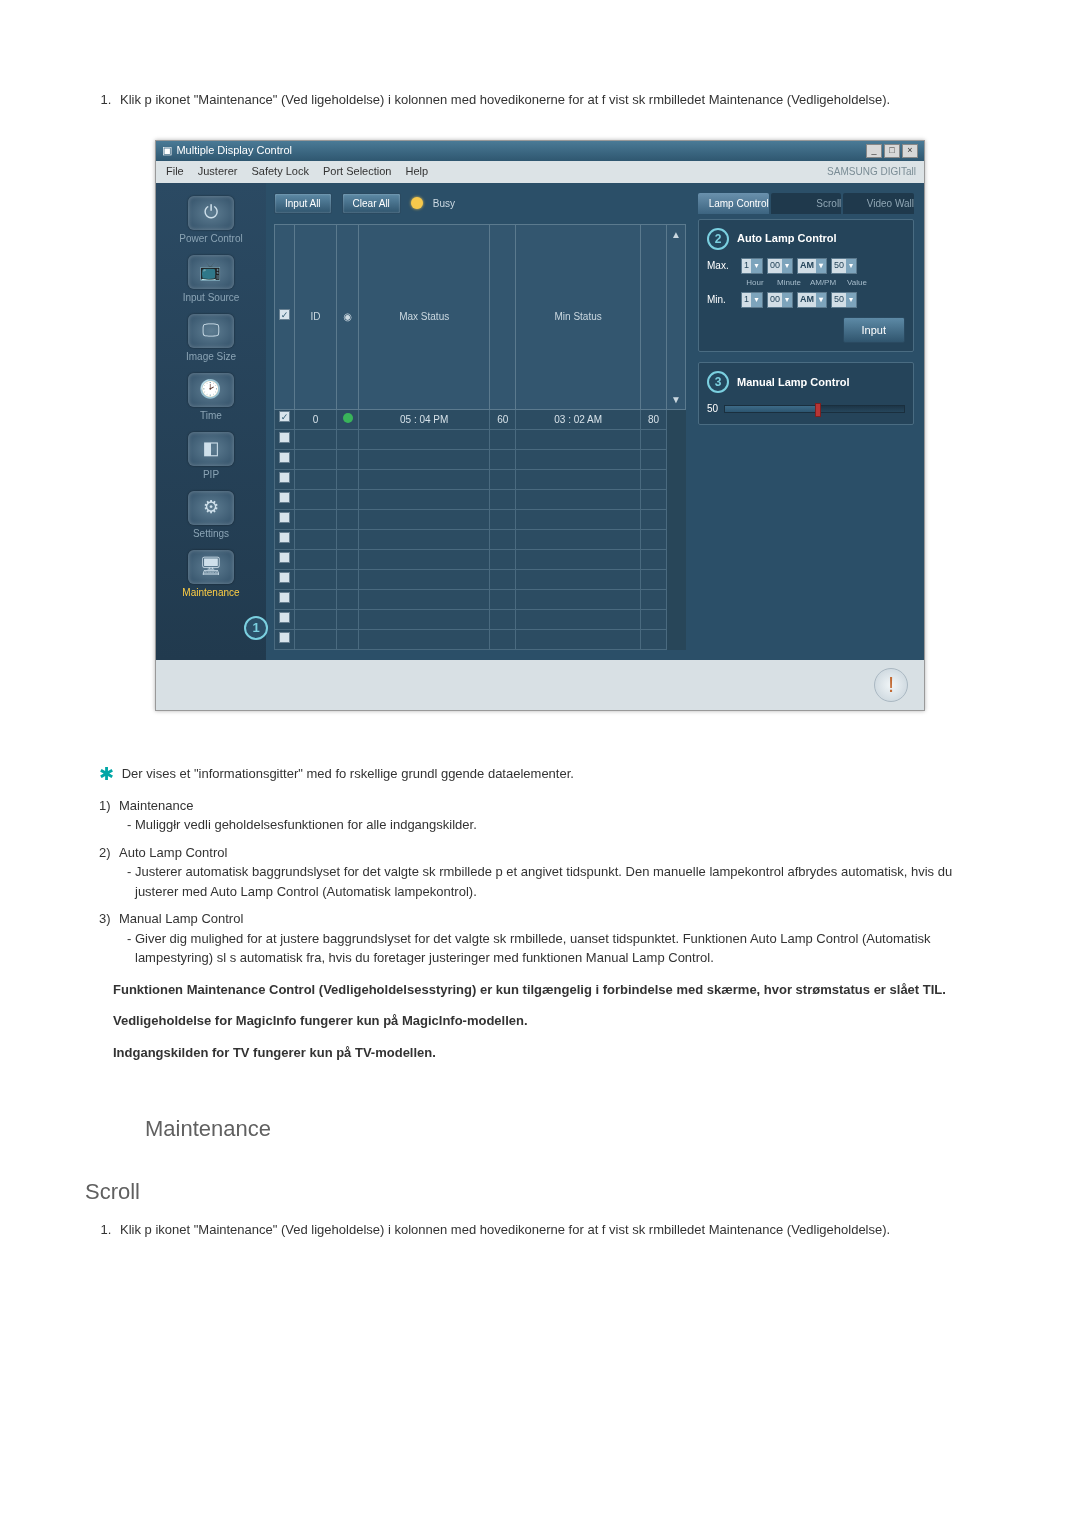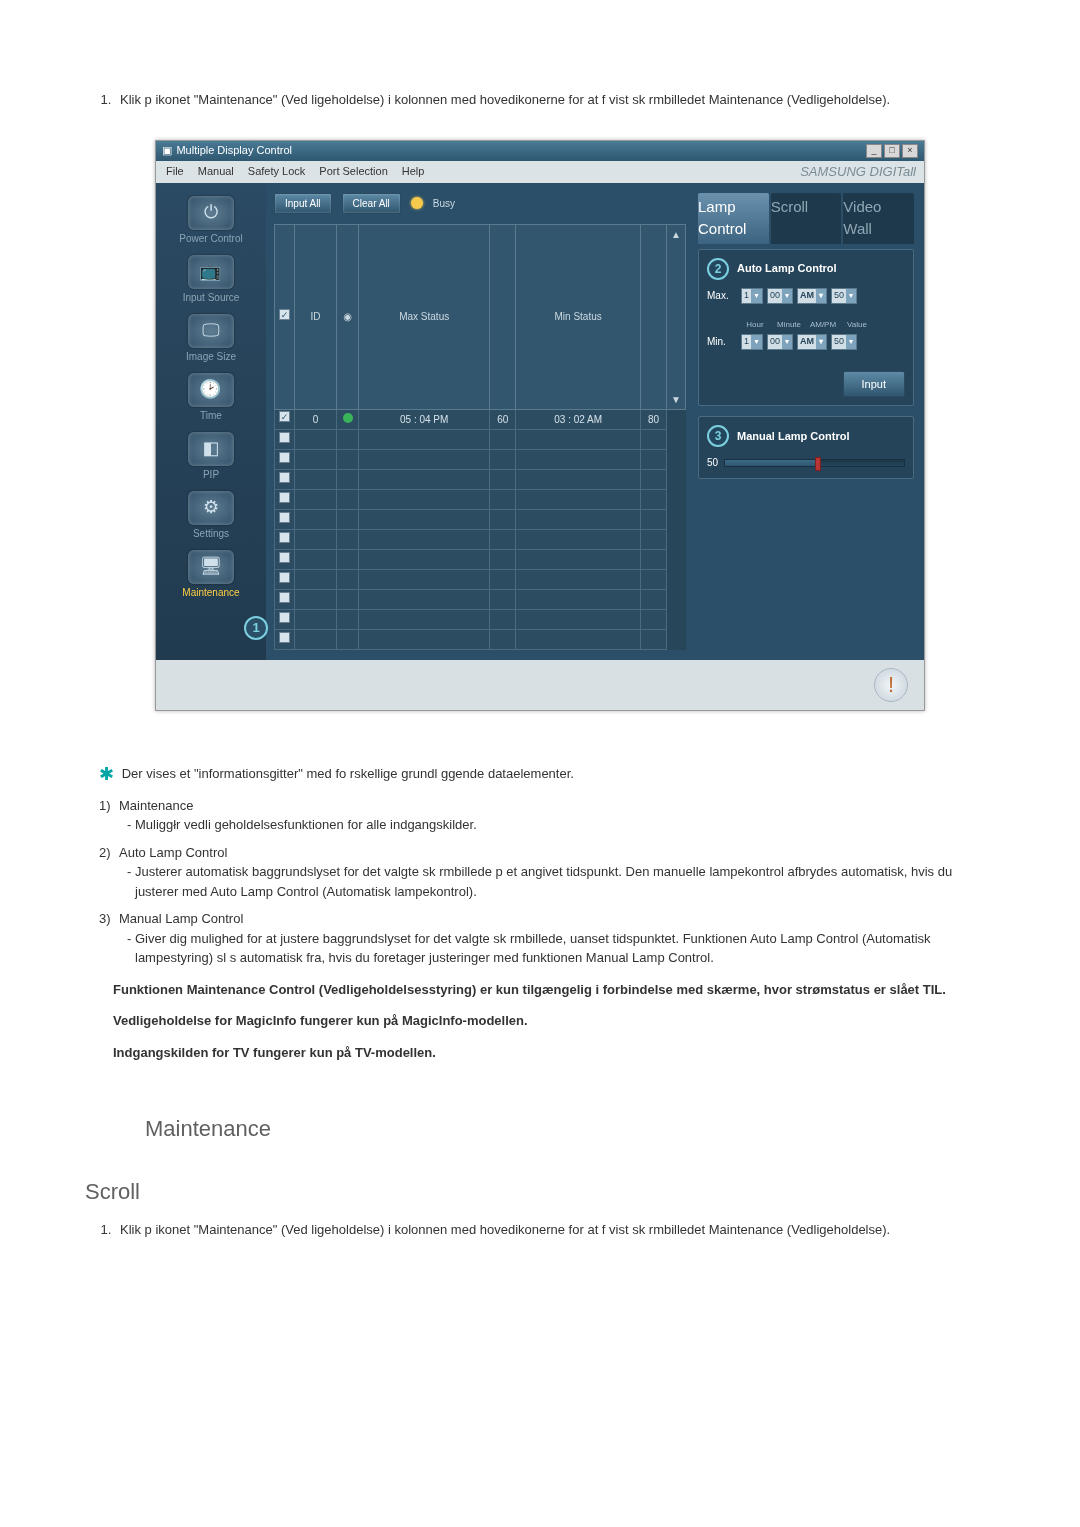--- a/index.html
+++ b/index.html
@@ -41,21 +41,21 @@
       height: 22px;
       background: #dce3e6;
       display: flex;
       align-items: center;
       gap: 14px;
       padding: 0 10px;
       font-size: 11px;
       color: #333;
       position: relative;
     }
-    .menubar .brand { position:absolute; right:8px; font-style:italic; color:#7a8c95; font-size:13px;}
+    .menubar .brand { position:absolute; right:8px; color:#7a8c95; font-size:10px;}
     .app-body {
       display: flex;
       background: #2b4f68;
       min-height: 400px;
     }
     
     .sidebar {
       width: 110px;
       background: linear-gradient(#2b4a63,#213a4e);
       padding: 10px 0;
@@ -127,37 +127,37 @@
     .cb { width:11px;height:11px;background:#d8e4ec;border:1px solid #6a8293;display:inline-block;}
     .cb.checked::after{content:"✓";color:#2e5870;font-size:9px;position:relative;top:-3px;}
     .status-dot{width:10px;height:10px;border-radius:50%;background:#39b45a;display:inline-block;}
     .vscroll{width:14px;background:#cfd8dc;border:1px solid #7e929e;}
     
     .right-panel {
       width: 230px;
       padding: 10px 10px 10px 4px;
     }
     .tab-row{display:flex;gap:2px;margin-bottom:5px;}
-    .tab{flex:1;padding:3px 0;text-align:left;font-size:15px;border-radius:2px 2px 0 0;}
+    .tab{flex:1;padding:3px 0;text-align:right;font-size:10px;border-radius:2px 2px 0 0;}
     .tab.active{background:linear-gradient(#6a91ad,#3c6480);color:#fff;}
     .tab.inactive{background:#1f394c;color:#8fa6b4;}
     .panel-box{
       background:#25445a;border:1px solid #4a6c82;border-radius:2px;
       margin-bottom:10px;padding:8px;position:relative;
     }
     .panel-title{
       display:flex;align-items:center;gap:8px;color:#fff;font-size:11px;font-weight:bold;
       margin-bottom:8px;
     }
     .circle-num{
       width:22px;height:22px;border-radius:50%;border:2px solid #7bd0e0;background:#23475e;
       color:#7bd0e0;display:flex;align-items:center;justify-content:center;
       font-size:12px;font-weight:bold;
     }
-    .row-ctl{display:flex;align-items:center;gap:4px;margin-bottom:15px;color:#fff;font-size:10px;}
+    .row-ctl{display:flex;align-items:center;gap:4px;margin-bottom:3px;color:#fff;font-size:10px;}
     .row-ctl .lbl{width:30px;}
     .sel{height:16px;background:#d2dee6;border:1px solid #5c7a8e;display:flex;align-items:center;}
     .sel .val{flex:1;font-size:9px;color:#26465b;padding:0 2px;}
     .sel .arrow{width:14px;height:14px;background:#7da4bc;color:#fff;font-size:8px;display:flex;align-items:center;justify-content:center;}
     .w1{width:22px;}.w2{width:26px;}.w3{width:30px;font-weight:bold;}
     .sublabels{display:flex;gap:6px;font-size:8px;color:#a7bdcc;margin-left:34px;margin-bottom:3px;}
     .sublabels span{min-width:28px;text-align:center;}
     .apply-btn{
       margin-left:auto;margin-top:6px;padding:4px 18px;
       background:linear-gradient(#5d8aa6,#30556e);color:#fff;
@@ -197,21 +197,21 @@
       <span>Multiple Display Control</span>
     </div>
     <div class="win-icons">
       <div class="win-btn">_</div>
       <div class="win-btn">□</div>
       <div class="win-btn">×</div>
     </div>
   </div>
   <div class="menubar">
     <span>File</span>
-    <span>Manual</span>
+    <span>Justerer</span>
     <span>Safety Lock</span>
     <span>Port Selection</span>
     <span>Help</span>
     <span class="brand">SAMSUNG DIGITall</span>
   </div>
   <div class="app-body">
 
     <div class="sidebar">
       <div class="side-item">
         <div class="side-icon">⏻</div>

